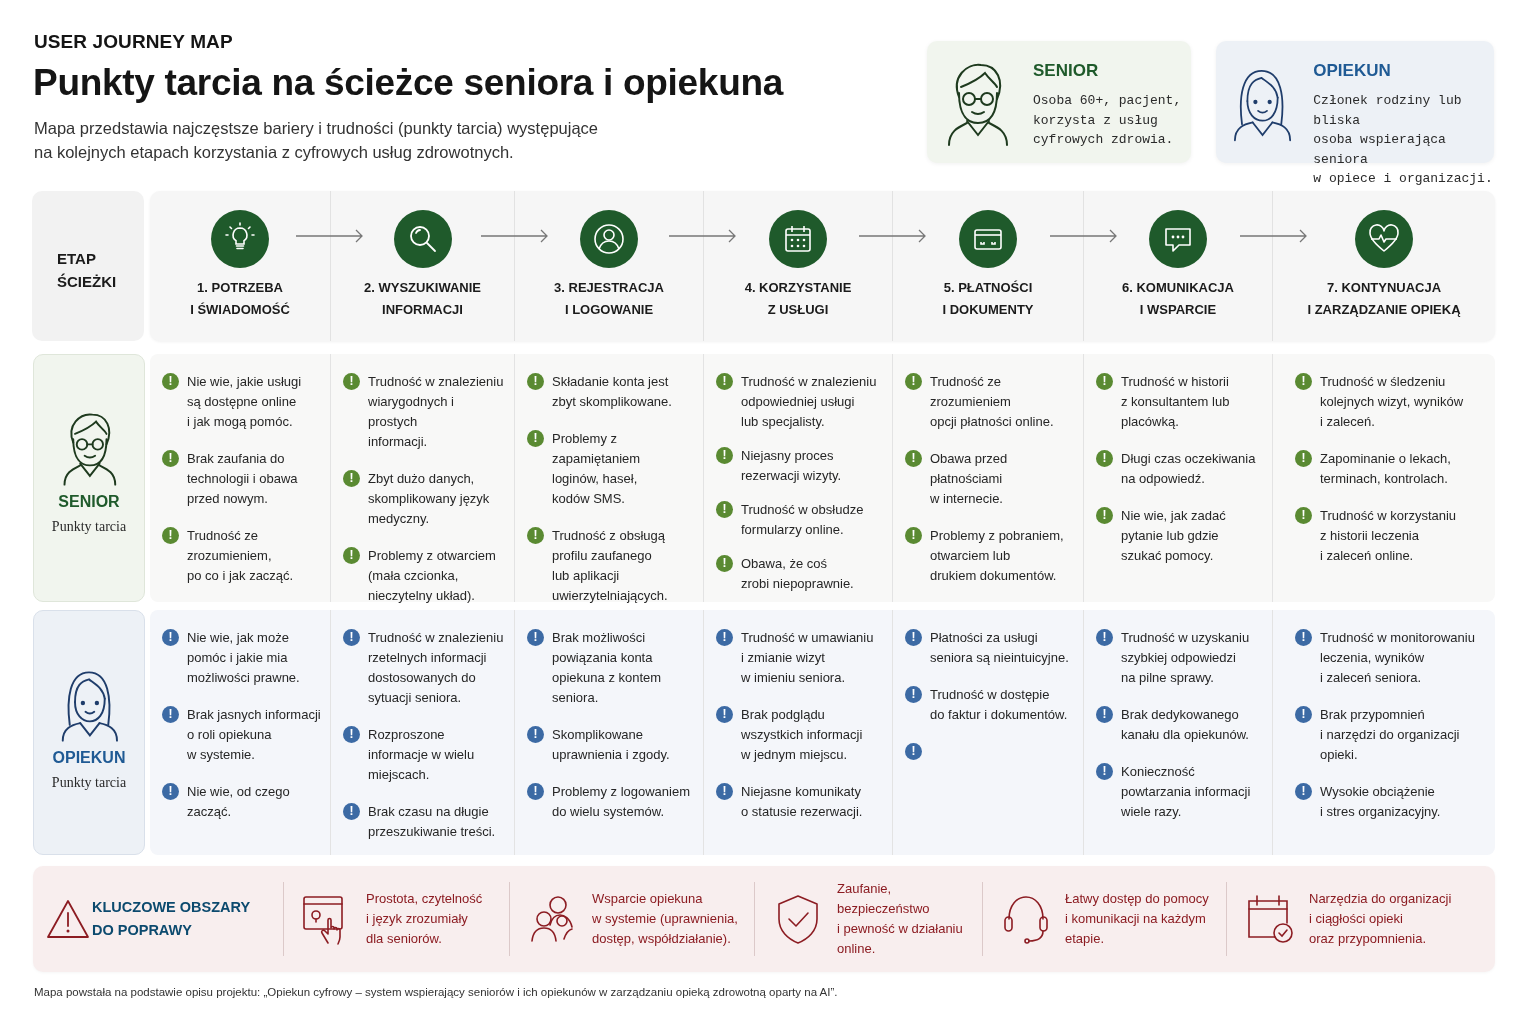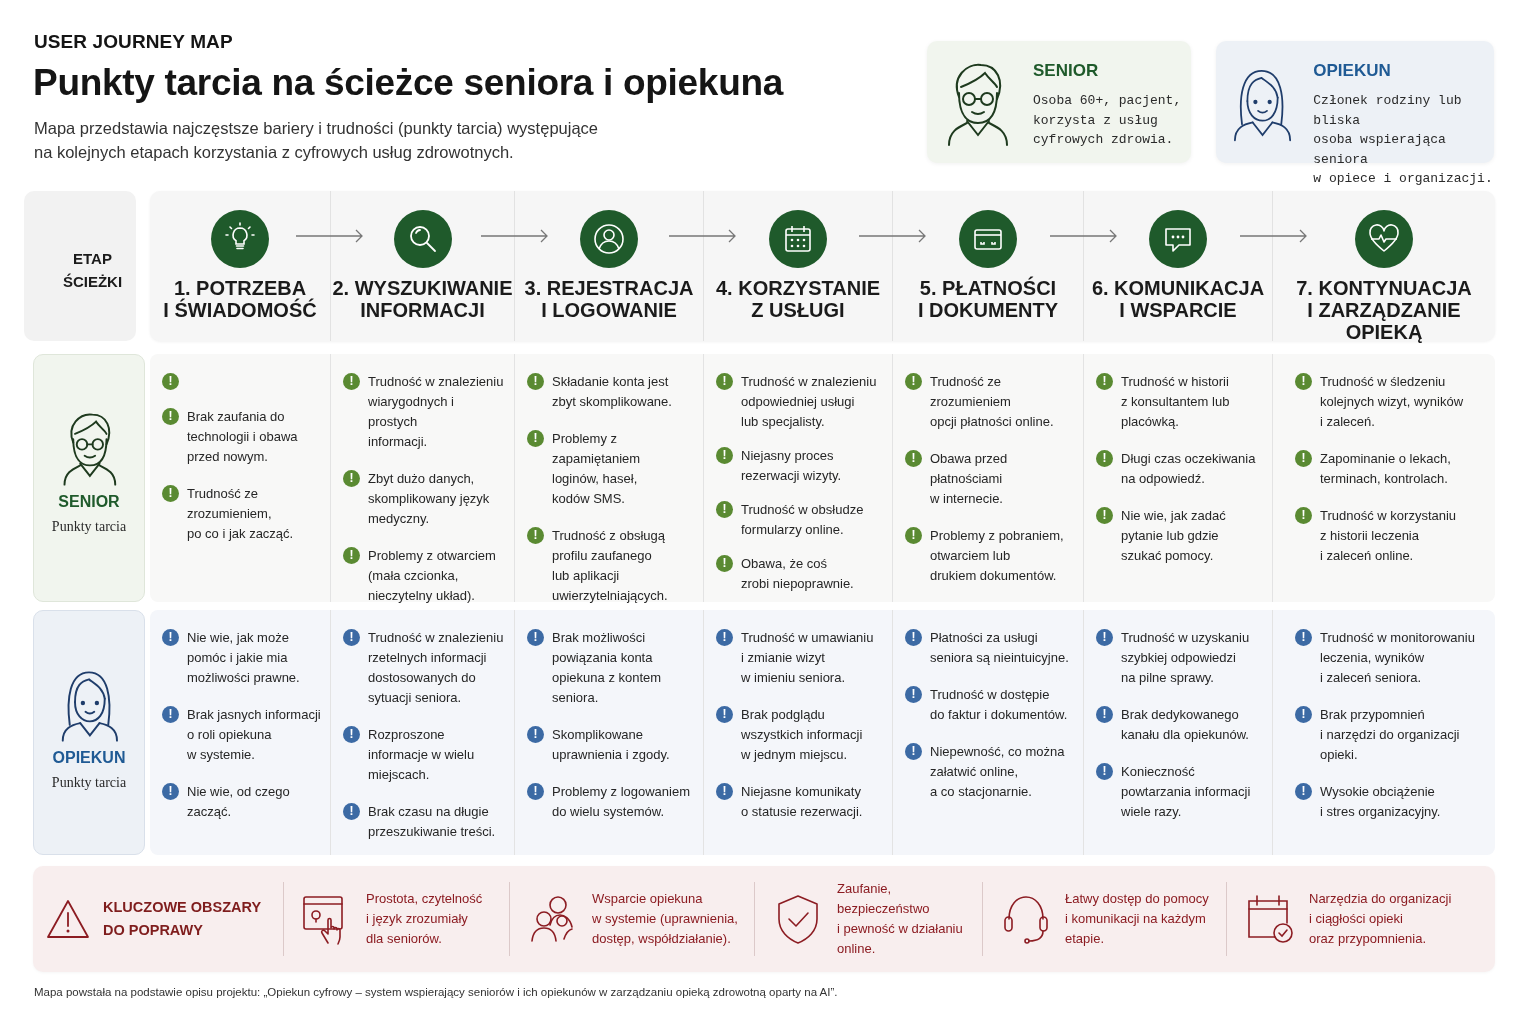--- a/index.html
+++ b/index.html
@@ -15,27 +15,27 @@
   .persona-card { position: absolute; top: 41px; height: 122px; border-radius: 10px; display: flex; align-items: flex-start; box-shadow: 0 1px 4px rgba(0,0,0,0.06); }
   .persona-card.senior { left: 927px; width: 264px; background: #f1f5ee; }
   .persona-card.opiekun { left: 1216px; width: 278px; background: #edf1f6; }
   .persona-card .avatar { width: 80px; height: 90px; margin: 16px 0 0 10px; }
   .persona-card .ptext { margin: 20px 0 0 16px; }
   .persona-card .pname { font-size: 17px; font-weight: 700; margin-bottom: 10px; }
   .persona-card.senior .pname { color: #1f5a2b; }
   .persona-card.opiekun .pname { color: #1f5a94; }
   .persona-card .pdesc { font-size: 13px; line-height: 19.5px; color: #2a2a2a; font-family: Liberation Mono, monospace; }
 
-  .row-label { position: absolute; left: 24px; border-radius: 10px; text-align: center; }
+  .row-label { position: absolute; left: 32px; border-radius: 10px; }
   .stage-label { top: 191px; width: 112px; height: 150px; background: #f2f2f2; font-size: 15px; font-weight: 700; line-height: 23px; padding: 56px 0 0 25px; color: #1b1b1b; }
   .stages-panel { position: absolute; left: 150px; top: 191px; width: 1345px; height: 150px; background: #f6f6f6; border-radius: 10px; box-shadow: 0 1px 3px rgba(0,0,0,0.06); display: flex; }
   .stage { position: relative; border-right: 1px solid #e2e2e2; text-align: center; }
   .stage:last-child { border-right: none; }
   .stage .circ { position: absolute; left: 50%; top: 19px; width: 58px; height: 58px; margin-left: -29px; border-radius: 50%; background: #1f5a2b; display: flex; align-items: center; justify-content: center; }
-  .stage .sname { position: absolute; left: 0; right: 0; top: 86px; font-size: 20px; font-weight: 700; line-height: 22px; color: #1b1b1b; }
+  .stage .sname { position: absolute; left: 0; right: 0; top: 86px; font-size: 13px; font-weight: 700; line-height: 22px; color: #1b1b1b; }
   .arrow { position: absolute; top: 36px; width: 70px; height: 16px; }
 
   .persona-row { position: absolute; left: 33px; width: 112px; border-radius: 10px; text-align: center; }
   .persona-row.senior { top: 354px; height: 248px; background: #f1f5ee; border: 1px solid #dfe6da; }
   .persona-row.opiekun { top: 610px; height: 245px; background: #edf1f6; border: 1px solid #d9e0ea; }
   .persona-row .avatar { width: 70px; height: 80px; margin: 52px auto 0; display: block; }
   .persona-row .rname { font-size: 16px; font-weight: 700; margin-top: 6px; }
   .persona-row.senior .rname { color: #1f5a2b; }
   .persona-row.opiekun .rname { color: #1f5a94; }
   .persona-row .rsub { font-size: 14px; margin-top: 8px; color: #2a2a2a; font-family: Liberation Serif, serif; }
@@ -46,21 +46,21 @@
   .cell { border-right: 1px solid #e3e3e3; padding: 18px 8px 0 12px; }
   .cell:last-child { border-right: none; }
   .item { display: flex; align-items: flex-start; margin-bottom: 17px; }
   .bang { flex: 0 0 17px; width: 17px; height: 17px; border-radius: 50%; color: #fff; font-size: 12px; font-weight: 700; text-align: center; line-height: 17px; margin-right: 8px; margin-top: 1px; }
   .senior .bang { background: #5a8a32; }
   .opiekun .bang { background: #3c6aa4; }
   .itext { font-size: 13px; line-height: 20px; color: #262626; white-space: pre-line; }
 
   .improve { position: absolute; left: 33px; top: 866px; width: 1462px; height: 106px; background: #f8eeee; border-radius: 10px; display: flex; align-items: center; box-shadow: 0 1px 3px rgba(0,0,0,0.04); }
   .imp-head { display: flex; align-items: center; width: 250px; padding-left: 12px; }
-  .imp-head .htext { font-size: 14.5px; font-weight: 700; color: #7f1d1d; line-height: 23px; margin-left: 12px; white-space: pre-line; }
+  .imp-head .htext { font-size: 14.5px; font-weight: 700; color: #0c4a6e; line-height: 23px; margin-left: 1px; white-space: pre-line; }
   .imp-item { display: flex; align-items: center; border-left: 1px solid #dcc9c9; height: 74px; padding-left: 18px; }
   .imp-item .itext { color: #8c1c22; font-size: 13px; line-height: 20px; margin-left: 14px; }
   .imp-icon { width: 50px; height: 52px; flex: 0 0 50px; }
 
   .footer { position: absolute; left: 34px; top: 986px; font-size: 11.5px; color: #333; }
 </style>
 </head>
 <body>
 
 <div class="kicker">USER JOURNEY MAP</div>
@@ -231,20 +231,23 @@
     <path d="M12 88 C12 74 22 70 30 66"></path>
       <path d="M70 88 C70 74 60 70 52 66"></path>
   </svg>
   <div class="rname">SENIOR</div>
   <div class="rsub">Punkty tarcia</div>
 </div>
 <div class="cells-panel senior">
   <div class="cell" style="width:181px">
     <div class="item">
         <span class="bang">!</span>
+        <span class="itext">Nie wie, jakie usługi
+są dostępne online
+i jak mogą pomóc.</span>
       </div>
     <div class="item">
         <span class="bang">!</span>
         <span class="itext">Brak zaufania do
 technologii i obawa
 przed nowym.</span>
       </div>
     <div class="item">
         <span class="bang">!</span>
         <span class="itext">Trudność ze zrozumieniem,
@@ -471,23 +474,20 @@
         <span class="itext">Płatności za usługi
 seniora są nieintuicyjne.</span>
       </div>
     <div class="item">
         <span class="bang">!</span>
         <span class="itext">Trudność w dostępie
 do faktur i dokumentów.</span>
       </div>
     <div class="item">
         <span class="bang">!</span>
-        <span class="itext">Niepewność, co można
-załatwić online,
-a co stacjonarnie.</span>
       </div>
   </div>
   <div class="cell" style="width:189px">
     <div class="item">
         <span class="bang">!</span>
         <span class="itext">Trudność w uzyskaniu
 szybkiej odpowiedzi
 na pilne sprawy.</span>
       </div>
     <div class="item">

